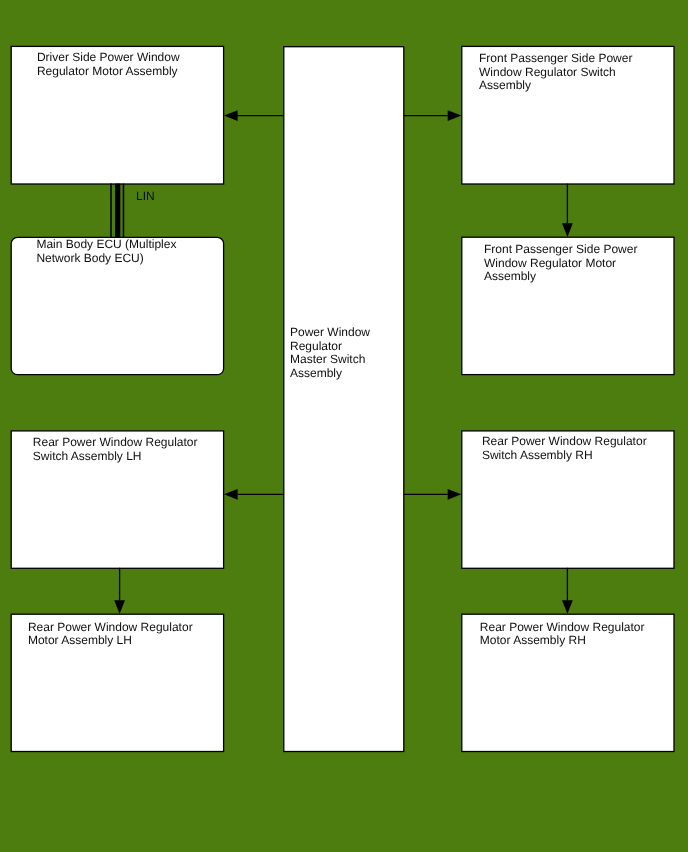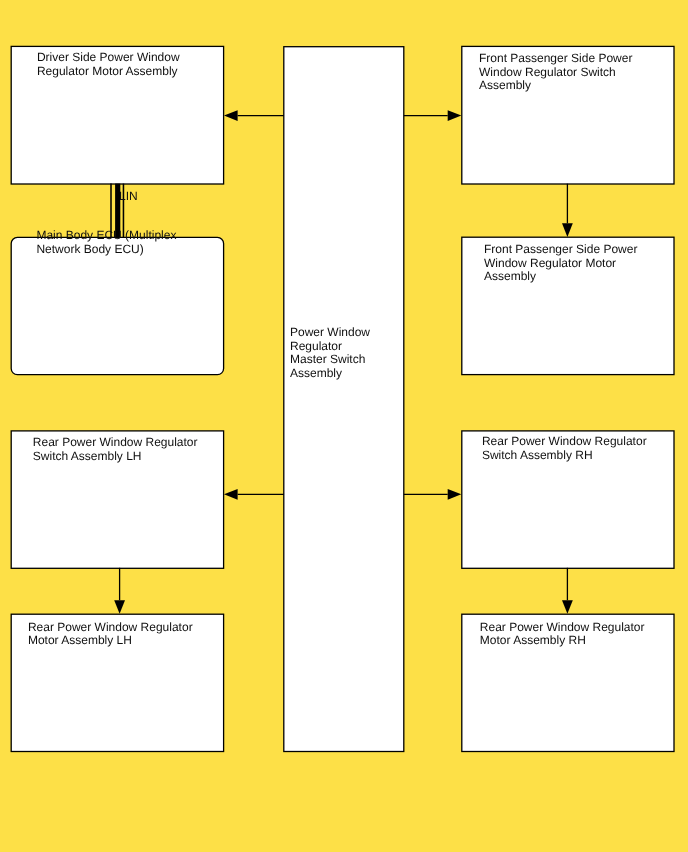--- a/index.html
+++ b/index.html
@@ -1,21 +1,21 @@
 <!DOCTYPE html>
 <html><head>
 <meta charset="utf-8">
 <title>Power Window Regulator System Block Diagram</title>
 <style>
   html,body{margin:0;padding:0;background:#ffffff;}
   body{width:688px;height:852px;overflow:hidden;
        font-family:"Liberation Sans", sans-serif;
        -webkit-font-smoothing:antialiased;
        text-rendering:geometricPrecision;}
-  #canvas{position:relative;width:688px;height:852px;background:#fde047;}
+  #canvas{position:relative;width:688px;height:852px;background:#4d7c0f;}
   svg.layer{position:absolute;left:0;top:0;width:688px;height:852px;
             shape-rendering:geometricPrecision;}
   
   .lbl{position:absolute;font-size:12px;line-height:13.67px;color:#0f0f0f;
        white-space:pre;letter-spacing:0;transform:translateZ(0);}
 </style>
 </head>
 <body>
 
 <div id="canvas">
@@ -60,35 +60,35 @@
       </g>
       <g>
         <line x1="111" y1="183.6" x2="111" y2="237.3" stroke="#000000" stroke-width="1.55"></line>
         <line x1="117.7" y1="183.6" x2="117.7" y2="237.3" stroke="#000000" stroke-width="5.2"></line>
         <line x1="123.45" y1="183.6" x2="123.45" y2="237.3" stroke="#000000" stroke-width="1.55"></line>
       </g>
     </svg>
 
   <div class="lbl" style="left:36.9px;top:51.2px">Driver Side Power Window
 Regulator Motor Assembly</div>
-  <div class="lbl" style="left:36.4px;top:229px">Main Body ECU (Multiplex
+  <div class="lbl" style="left:36.4px;top:238px">Main Body ECU (Multiplex
 Network Body ECU)</div>
   <div class="lbl" style="left:32.8px;top:436px">Rear Power Window Regulator
 Switch Assembly LH</div>
   <div class="lbl" style="left:27.9px;top:620.8px">Rear Power Window Regulator
 Motor Assembly LH</div>
   <div class="lbl" style="left:290px;top:325.9px">Power Window
 Regulator
 Master Switch
 Assembly</div>
   <div class="lbl" style="left:479px;top:52.1px">Front Passenger Side Power
 Window Regulator Switch
 Assembly</div>
   <div class="lbl" style="left:484px;top:243.1px">Front Passenger Side Power
 Window Regulator Motor
 Assembly</div>
   <div class="lbl" style="left:481.9px;top:435.3px">Rear Power Window Regulator
 Switch Assembly RH</div>
   <div class="lbl" style="left:479.8px;top:620.6px">Rear Power Window Regulator
 Motor Assembly RH</div>
-  <div class="lbl" style="left:119px;top:189.9px">LIN</div>
+  <div class="lbl" style="left:136px;top:189.9px">LIN</div>
 
 </div>
 
 </body></html>

